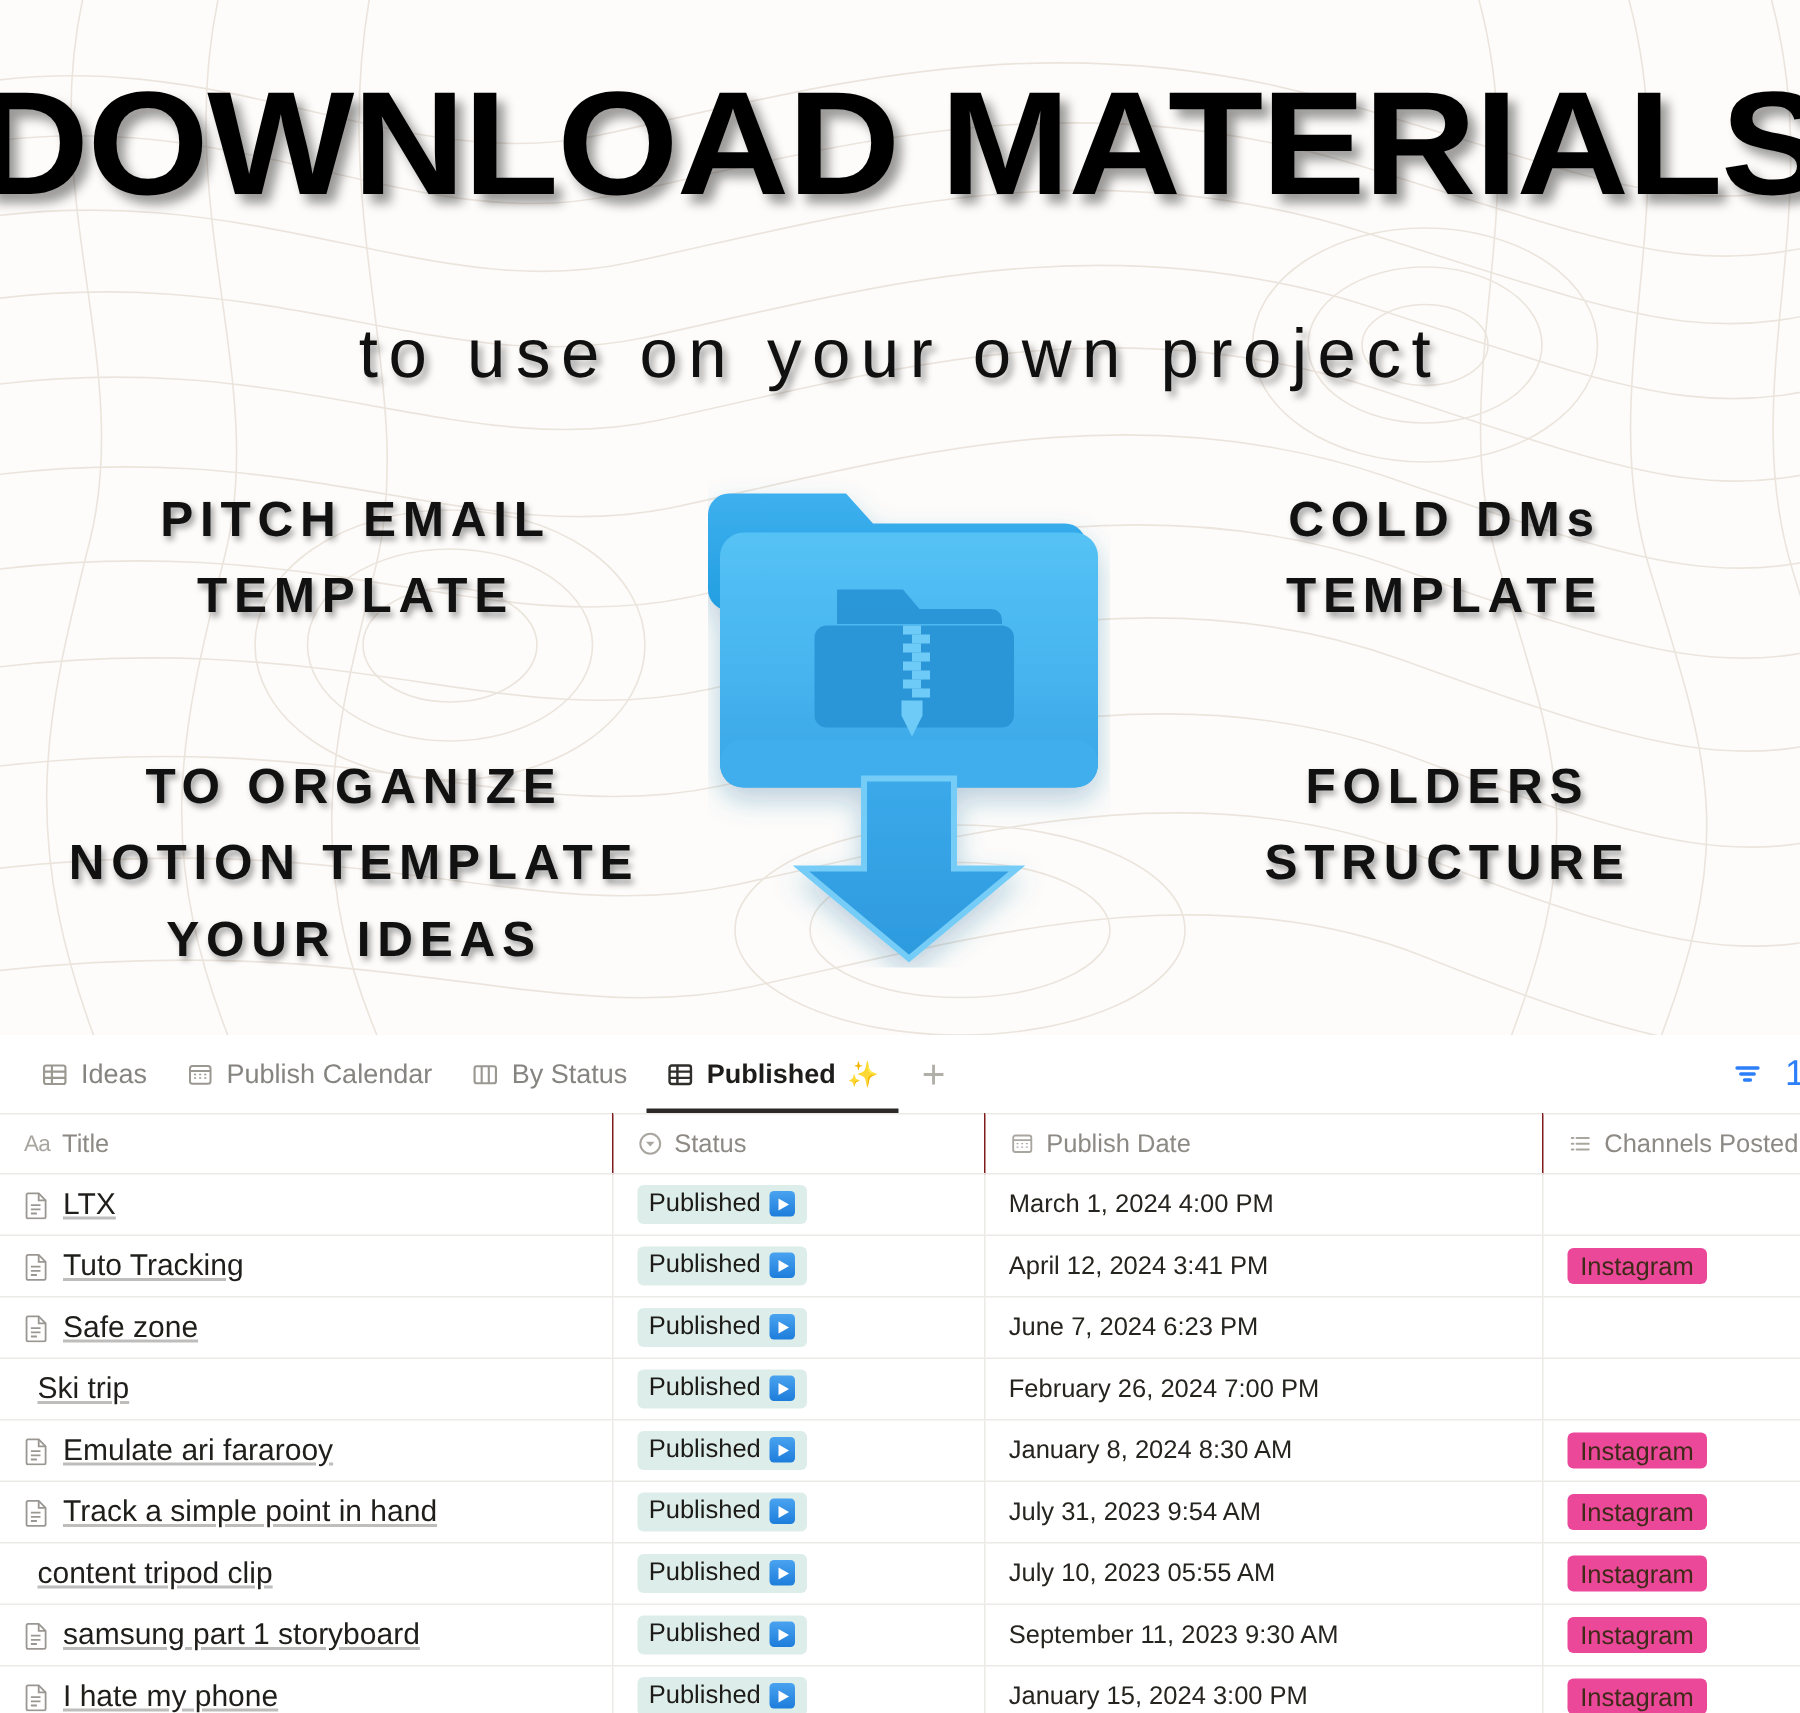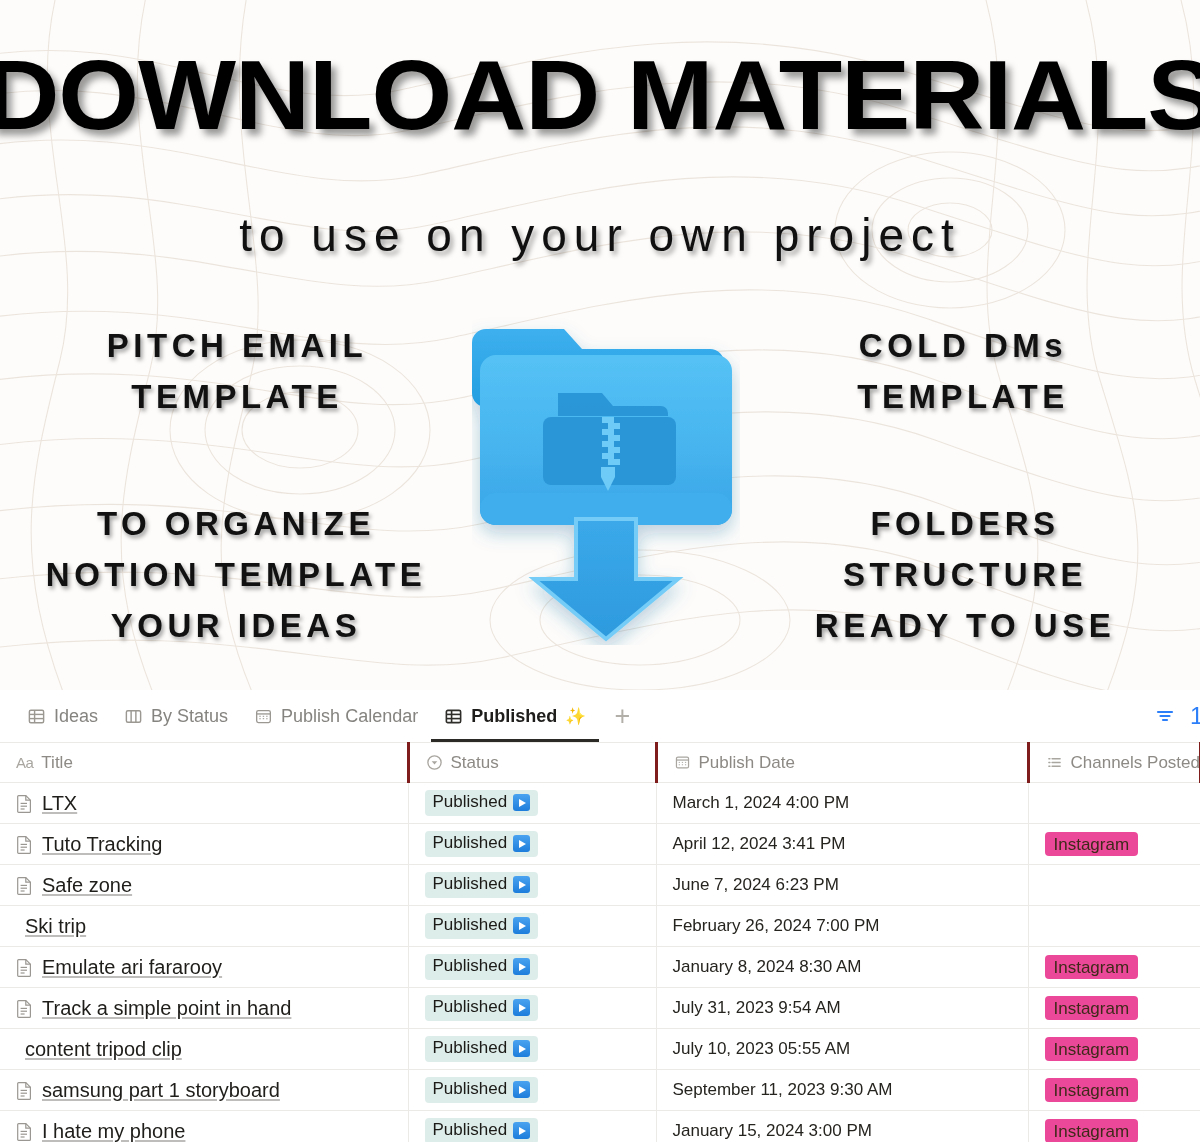--- a/index.html
+++ b/index.html
@@ -180,21 +180,21 @@
 
   table.db thead th {
     height: 40px;
     text-align: left;
     font-weight: normal;
     color: #8d8a85;
     font-size: 17px;
     padding: 0 16px;
     border-top: 1px solid #eceae6;
     border-bottom: 1px solid #eceae6;
-    border-right: 3px solid #7f1d1d;
+    border-right: 1px solid #7f1d1d;
     vertical-align: middle;
     background: #fff;
   }
   table.db thead th .hwrap {
     display: flex;
     align-items: center;
     gap: 8px;
     white-space: nowrap;
   }
   .hicon { display: flex; align-items: center; color: #a9a6a0; flex: 0 0 auto; }
@@ -321,21 +321,20 @@
 
     <div class="feature f-bl">
         <div>TO ORGANIZE</div>
         <div>NOTION TEMPLATE</div>
         <div>YOUR IDEAS</div>
       </div>
 
     <div class="feature f-br">
         <div>FOLDERS</div>
         <div>STRUCTURE</div>
-        <div>READY TO USE</div>
       </div>
 
     <svg class="folder-art" viewBox="0 0 268 340">
       <defs>
         <linearGradient id="fbody" x1="0" y1="0" x2="0" y2="1">
           <stop offset="0%" stop-color="#55c2f5"></stop>
           <stop offset="55%" stop-color="#47b4ef"></stop>
           <stop offset="100%" stop-color="#38a4e6"></stop>
         </linearGradient>
         <linearGradient id="ftab" x1="0" y1="0" x2="0" y2="1">
@@ -393,45 +392,45 @@
           <line x1="2.5" y1="7.8" x2="17.5" y2="7.8"></line>
           <line x1="2.5" y1="12.2" x2="17.5" y2="12.2"></line>
           <line x1="8" y1="3.5" x2="8" y2="16.5"></line>
         </svg>
       </span>
       <span>Ideas</span>
     </div>
 
     <div class="tab">
       <span class="tico">
-        <svg width="19" height="19" viewBox="0 0 20 20" fill="none" stroke="currentColor" stroke-width="1.5">
-          <rect x="2.5" y="4" width="15" height="12" rx="1.6"></rect>
-          <line x1="7.5" y1="4" x2="7.5" y2="16"></line>
-          <line x1="12.5" y1="4" x2="12.5" y2="16"></line>
-        </svg>
-      </span>
-      <span>By Status</span>
-    </div>
-
-    <div class="tab">
-      <span class="tico">
         <svg width="19" height="19" viewBox="0 0 20 20" fill="none" stroke="currentColor" stroke-width="1.4">
           <rect x="2.8" y="3.8" width="14.4" height="12.6" rx="1.8"></rect>
           <line x1="2.8" y1="7.3" x2="17.2" y2="7.3"></line>
           <g stroke-width="1.1">
             <line x1="5.6" y1="9.8" x2="7.1" y2="9.8"></line>
             <line x1="9.2" y1="9.8" x2="10.7" y2="9.8"></line>
             <line x1="12.8" y1="9.8" x2="14.3" y2="9.8"></line>
             <line x1="5.6" y1="12.3" x2="7.1" y2="12.3"></line>
             <line x1="9.2" y1="12.3" x2="10.7" y2="12.3"></line>
             <line x1="12.8" y1="12.3" x2="14.3" y2="12.3"></line>
           </g>
         </svg>
       </span>
       <span>Publish Calendar</span>
+    </div>
+
+    <div class="tab">
+      <span class="tico">
+        <svg width="19" height="19" viewBox="0 0 20 20" fill="none" stroke="currentColor" stroke-width="1.5">
+          <rect x="2.5" y="4" width="15" height="12" rx="1.6"></rect>
+          <line x1="7.5" y1="4" x2="7.5" y2="16"></line>
+          <line x1="12.5" y1="4" x2="12.5" y2="16"></line>
+        </svg>
+      </span>
+      <span>By Status</span>
     </div>
 
     <div class="tab active">
       <span class="tico">
         <svg width="19" height="19" viewBox="0 0 20 20" fill="none" stroke="currentColor" stroke-width="1.7">
           <rect x="2.5" y="3.5" width="15" height="13" rx="1.6"></rect>
           <line x1="2.5" y1="7.8" x2="17.5" y2="7.8"></line>
           <line x1="2.5" y1="12.2" x2="17.5" y2="12.2"></line>
           <line x1="8" y1="3.5" x2="8" y2="16.5"></line>
         </svg>

